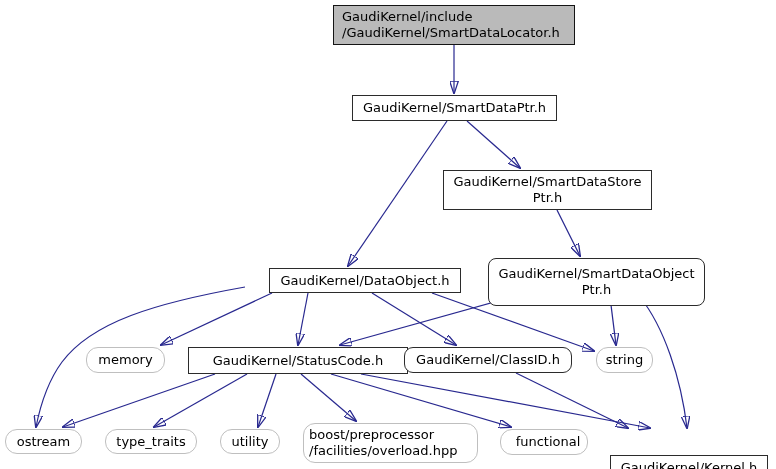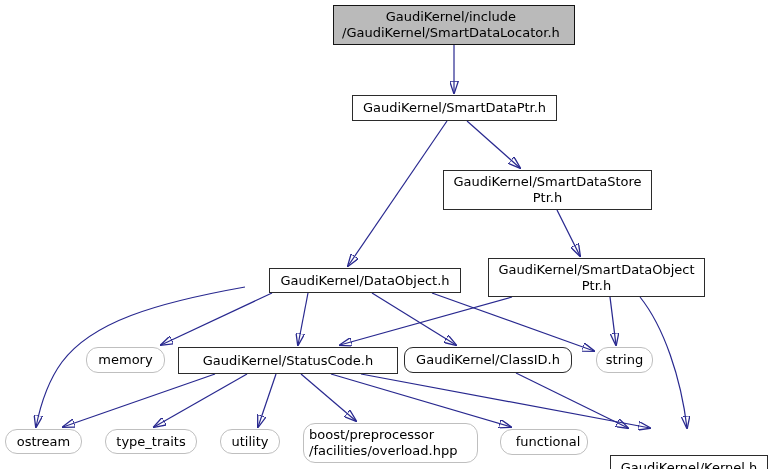--- a/index.html
+++ b/index.html
@@ -54,36 +54,36 @@
     <path d="M640,297 C664,327 681,378 687,428" marker-end="url(#arrow)"></path>
     <path d="M215,374 L63,427" marker-end="url(#arrow)"></path>
     <path d="M247,374 L154,427" marker-end="url(#arrow)"></path>
     <path d="M276,374 L258,427" marker-end="url(#arrow)"></path>
     <path d="M301,374 L356,421" marker-end="url(#arrow)"></path>
     <path d="M331,374 L511,427" marker-end="url(#arrow)"></path>
     <path d="M361,374 L650,428" marker-end="url(#arrow)"></path>
     <path d="M516,373 L628,428" marker-end="url(#arrow)"></path>
   </svg>
 
-  <div class="node root" style="left:333px; top:5px; width:242px; height:40px;text-align:center;">GaudiKernel/include
+  <div class="node root" style="left:333px; top:5px; width:242px; height:40px;">GaudiKernel/include
 /GaudiKernel/SmartDataLocator.h</div>
 
   <div class="node" style="left:352px; top:95px; width:205px; height:26px;">GaudiKernel/SmartDataPtr.h</div>
 
   <div class="node" style="left:443px; top:170px; width:209px; height:40px;">GaudiKernel/SmartDataStore
 Ptr.h</div>
 
   <div class="node" style="left:245px; top:268px; width:192px; height:25px;margin-left:24px;">GaudiKernel/DataObject.h</div>
 
-  <div class="node" style="left:488px; top:258px; width:217px; height:39px;">GaudiKernel/SmartDataObject
+  <div class="node" style="left:488px; top:258px; width:217px; height:48px;border-radius:8px;">GaudiKernel/SmartDataObject
 Ptr.h</div>
 
   <div class="node leaf" style="left:86px; top:347px; width:79px; height:26px;">memory</div>
 
-  <div class="node" style="left:178px; top:347px; width:220px; height:27px;">GaudiKernel/StatusCode.h</div>
+  <div class="node" style="left:188px; top:347px; width:220px; height:27px;">GaudiKernel/StatusCode.h</div>
 
   <div class="node" style="left:404px; top:347px; width:168px; height:26px;border-radius:9px;">GaudiKernel/ClassID.h</div>
 
   <div class="node leaf" style="left:596px; top:347px; width:57px; height:26px;">string</div>
 
   <div class="node leaf" style="left:5px; top:429px; width:77px; height:25px;text-align:center;">ostream</div>
 
   <div class="node leaf" style="left:105px; top:429px; width:92px; height:25px;">type_traits</div>
 
   <div class="node leaf" style="left:220px; top:429px; width:60px; height:25px;">utility</div>

